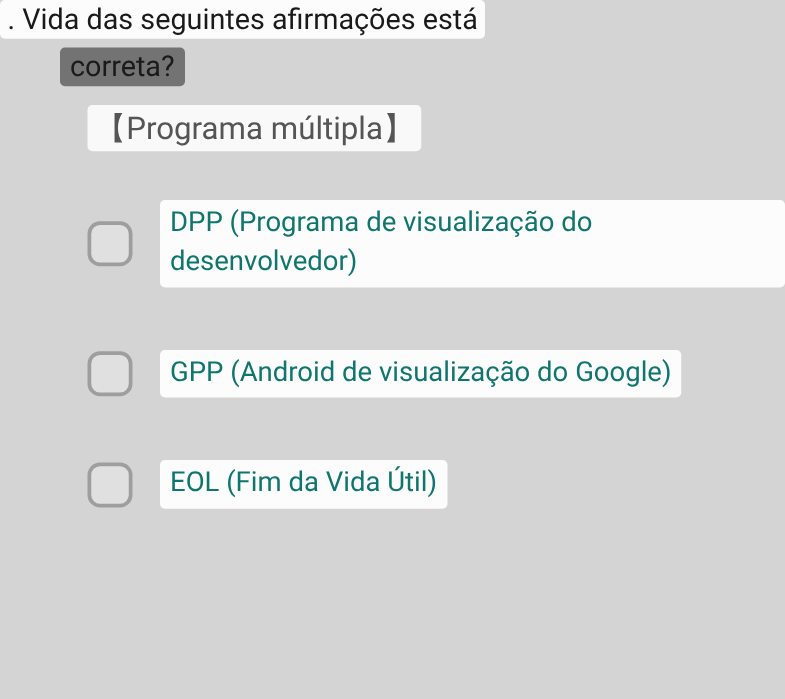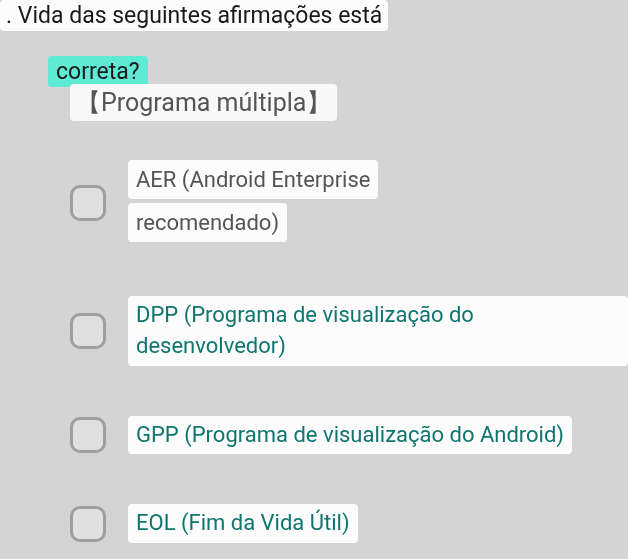--- a/index.html
+++ b/index.html
@@ -21,25 +21,25 @@
       left: 0px;
       font-size: 23px;
       color: #1a1a1a;
       background: #fcfcfc;
       padding: 2px 6px;
       border-radius: 4px;
       white-space: nowrap;
     }
     .question-line2 {
       position: absolute;
-      top: 56px;
+      top: 38px;
       left: 48px;
       font-size: 23px;
       color: #1a1a1a;
-      background: #5eead4;
+      background: #737373;
       padding: 2px 8px;
       border-radius: 4px;
     }
     .subtitle {
       position: absolute;
       top: 84px;
       left: 70px;
       font-size: 25px;
       color: #555;
       background: #f9f9f9;
@@ -90,35 +90,28 @@
     }
   </style>
 </head>
 <body>
 
 <div class="question-line1">. Vida das seguintes afirmações está</div>
 <div class="question-line2">correta?</div>
 <div class="subtitle">【Programa múltipla】</div>
 
 <div class="options">
-  <div class="option">
-    <div class="checkbox"></div>
-    <div class="option-label-multiline">
-      <span>AER (Android Enterprise</span><br>
-      <span>recomendado)</span>
-    </div>
-  </div>
 
   <div class="option">
     <div class="checkbox"></div>
     <div class="option-label">DPP (Programa de visualização do desenvolvedor)</div>
   </div>
 
   <div class="option">
     <div class="checkbox"></div>
-    <div class="option-label">GPP (Programa de visualização do Android)</div>
+    <div class="option-label">GPP (Android de visualização do Google)</div>
   </div>
 
   <div class="option">
     <div class="checkbox"></div>
     <div class="option-label">EOL (Fim da Vida Útil)</div>
   </div>
 </div>
 
 </body></html>

